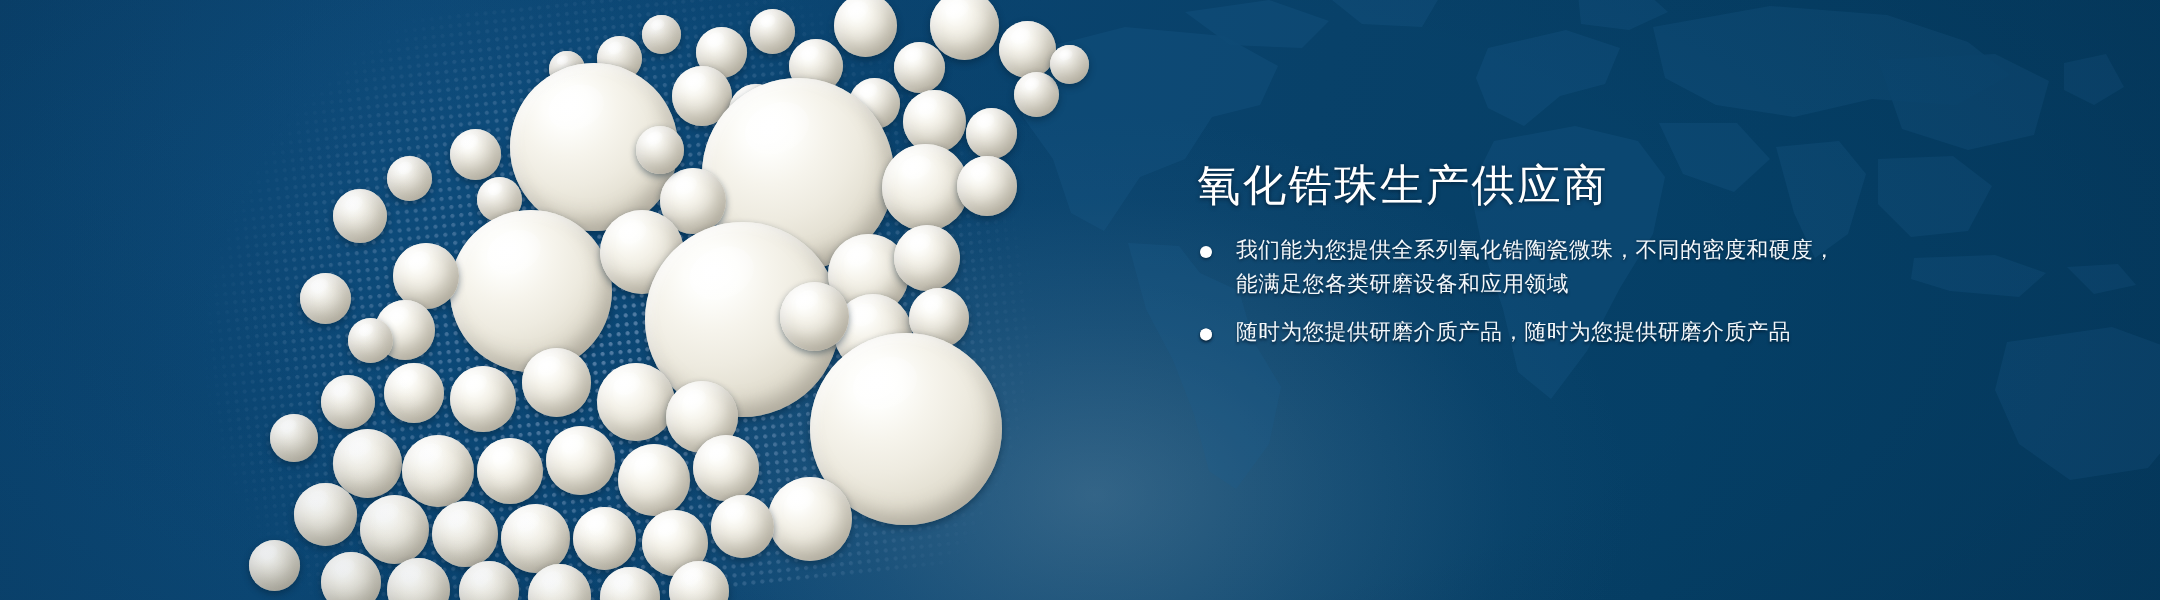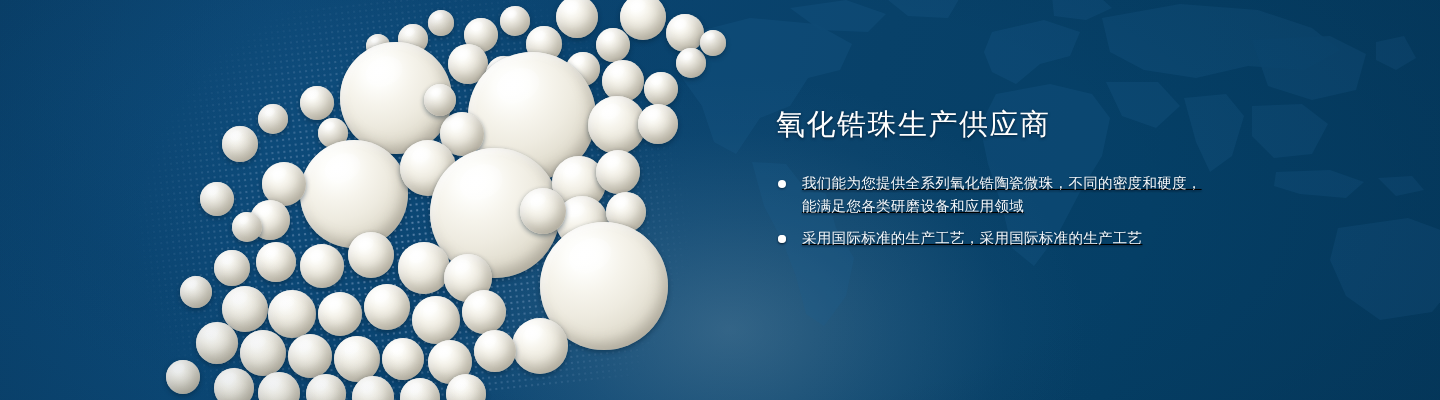--- a/index.html
+++ b/index.html
@@ -107,36 +107,35 @@
     left:22%; top:13%;
     width:34%; height:26%;
     border-radius:50%;
     background:radial-gradient(ellipse at 40% 40%, rgba(255,255,255,0.98) 0%, rgba(255,255,255,0.35) 55%, rgba(255,255,255,0) 100%);
     transform:rotate(-22deg);
   }
 
   
   .copy {
     position:absolute;
-    left:776px; top:108px;
+    left:798px; top:108px;
     width:520px;
   }
   .headline {
     font-size:29px;
     font-weight:normal;
     color:#ffffff;
     letter-spacing:1.5px;
     line-height:1.15;
     text-shadow:0 1px 3px rgba(2,24,44,0.85);
     white-space:nowrap;
   }
   .bullets {
     list-style:none;
-    margin-top:31px;
-    text-decoration:underline;
+    margin-top:15px;
   }
   .bullet {
     position:relative;
     padding-left:26px;
     margin-bottom:9px;
     color:#f4f8fb;
     font-size:14.5px;
     line-height:23px;
     letter-spacing:0.3px;
     text-shadow:0 1px 2px rgba(2,24,44,0.8);
@@ -289,18 +288,18 @@
     <ul class="bullets">
       <li class="bullet">
         <span class="dot"></span>
         <span>我们能为您提供全系列氧化锆陶瓷微珠，不同的密度和硬度，能满足您各类研磨设备和应用领域</span>
       </li>
       <li class="bullet">
         <span class="dot"></span>
       </li>
       <li class="bullet">
         <span class="dot"></span>
-        <span>采用国际标准的生产工艺，采用国际标准的生产工艺</span>
+        <span>随时为您提供研磨介质产品，随时为您提供研磨介质产品</span>
       </li>
     </ul>
   </div>
 
 </div>
 
 </body></html>

